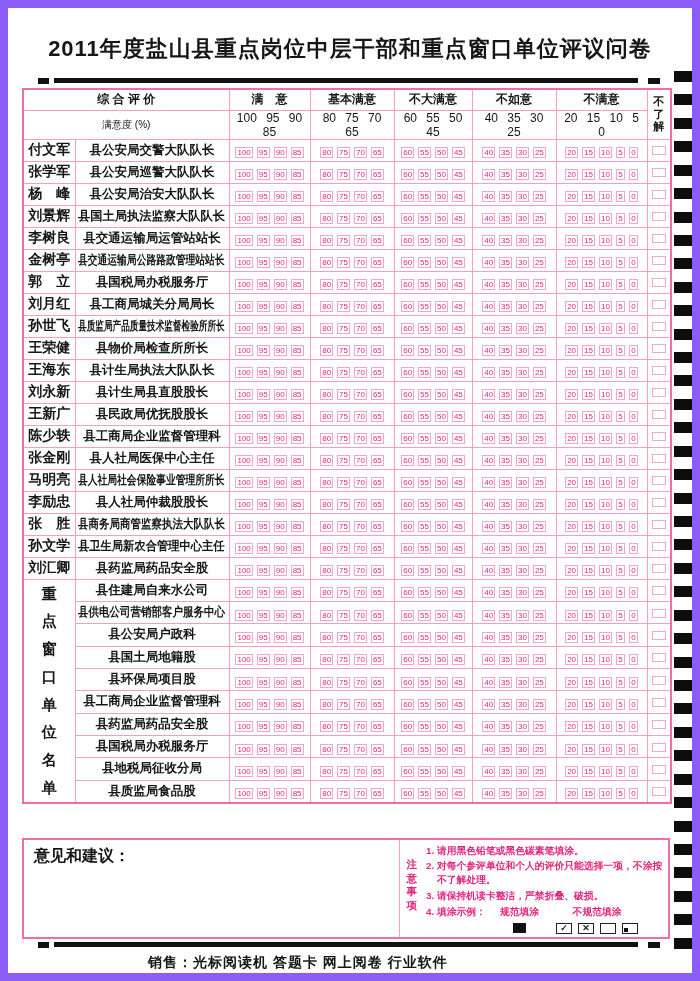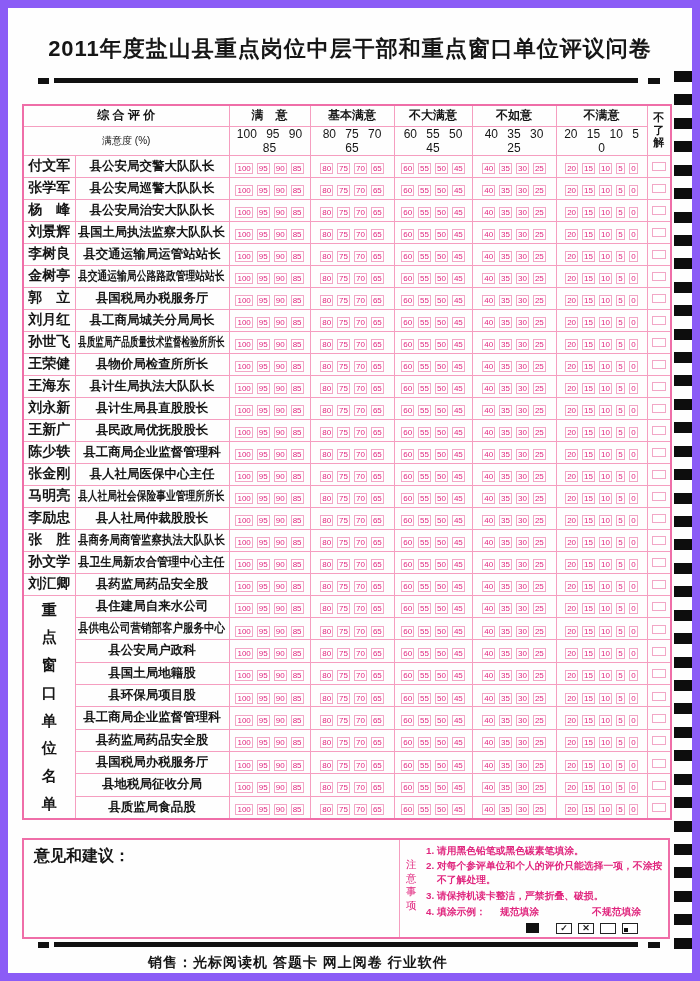--- a/index.html
+++ b/index.html
@@ -25,21 +25,21 @@
   .timing-marks {
     position:absolute; left:666px; top:63px; width:29px; height:878px;
     display:flex; flex-direction:column; justify-content:space-between;
   }
   .tmark { width:27px; height:11px; background:#0d0d0d; }
   .edge-artifact { position:absolute; width:2px; background:#1a1a1a; left:694px; }
   .edge-a1 { top:117px; height:112px; }
   .edge-a2 { top:737px; height:145px; }
   
   table.eval {
-    position:absolute; left:14px; top:96px; width:648px;
+    position:absolute; left:14px; top:80px; width:648px;
     border-collapse:collapse; table-layout:fixed;
   }
   table.eval th, table.eval td {
     border:1px solid #f59ec0; padding:0 2px; text-align:center; overflow:hidden;
   }
   table.eval { border:2px solid #ef6ea8; }
   table.eval thead th { height:21px; font-size:12px; font-weight:bold; color:#161616; }
   table.eval thead tr.scale-row th { font-weight:normal; }
   th.scale { color:#e0267e; font-size:10px; word-spacing:6px; font-weight:normal; }
   td.name-cell { font-size:14px; font-weight:bold; white-space:nowrap; }
@@ -60,26 +60,26 @@
   .bottom-box {
     position:absolute; left:14px; top:830px; width:648px; height:101px;
     border:2px solid #ef6ea8; display:flex;
   }
   .suggestions {
     width:376px; border-right:1px solid #f59ec0; padding:6px 10px; position:relative;
   }
   .suggestions .sg-label { font-size:16px; font-weight:bold;text-align:right; }
   .notes-area { flex:1; display:flex; padding:4px 4px 2px 6px; }
   .notes-label { width:16px; margin-top:14px; margin-right:4px; }
-  .notes-label .vtext { color:#e0267e; font-size:10.5px; font-weight:normal; line-height:1.3; }
+  .notes-label .vtext { color:#e0267e; font-size:10.5px; font-weight:bold; line-height:1.3;text-align:center; }
   .notes-list { flex:1; color:#e0267e; font-size:9.8px; line-height:1.45; }
   .note-item { padding-left:11px; text-indent:-11px; margin-bottom:1px; font-weight:bold; }
   .note4 { display:flex; align-items:flex-start; margin-top:2px; font-weight:bold; }
   .note4 .n4-prefix { white-space:nowrap; }
-  .example-block { display:inline-block; text-align:right; margin-left:14px; }
+  .example-block { display:inline-block; text-align:center; margin-left:14px; }
   .example-block .ex-label { display:block; }
   .ex-glyphs { display:block; margin-top:2px; height:12px; }
   .mark-good { display:inline-block; width:13px; height:10px; background:#111; vertical-align:middle; }
   .mark-box {
     display:inline-flex; width:16px; height:11px; border:1.5px solid #222;
     align-items:center; justify-content:center; margin:0 3px; vertical-align:middle;
     color:#222; font-size:9px; line-height:9px; background:#fff; font-weight:bold;
   }
   .mark-dot { width:4px; height:4px; background:#111; align-self:flex-end; margin:0 0 1px 1px; }
   .mark-box.partial { justify-content:flex-start; }

